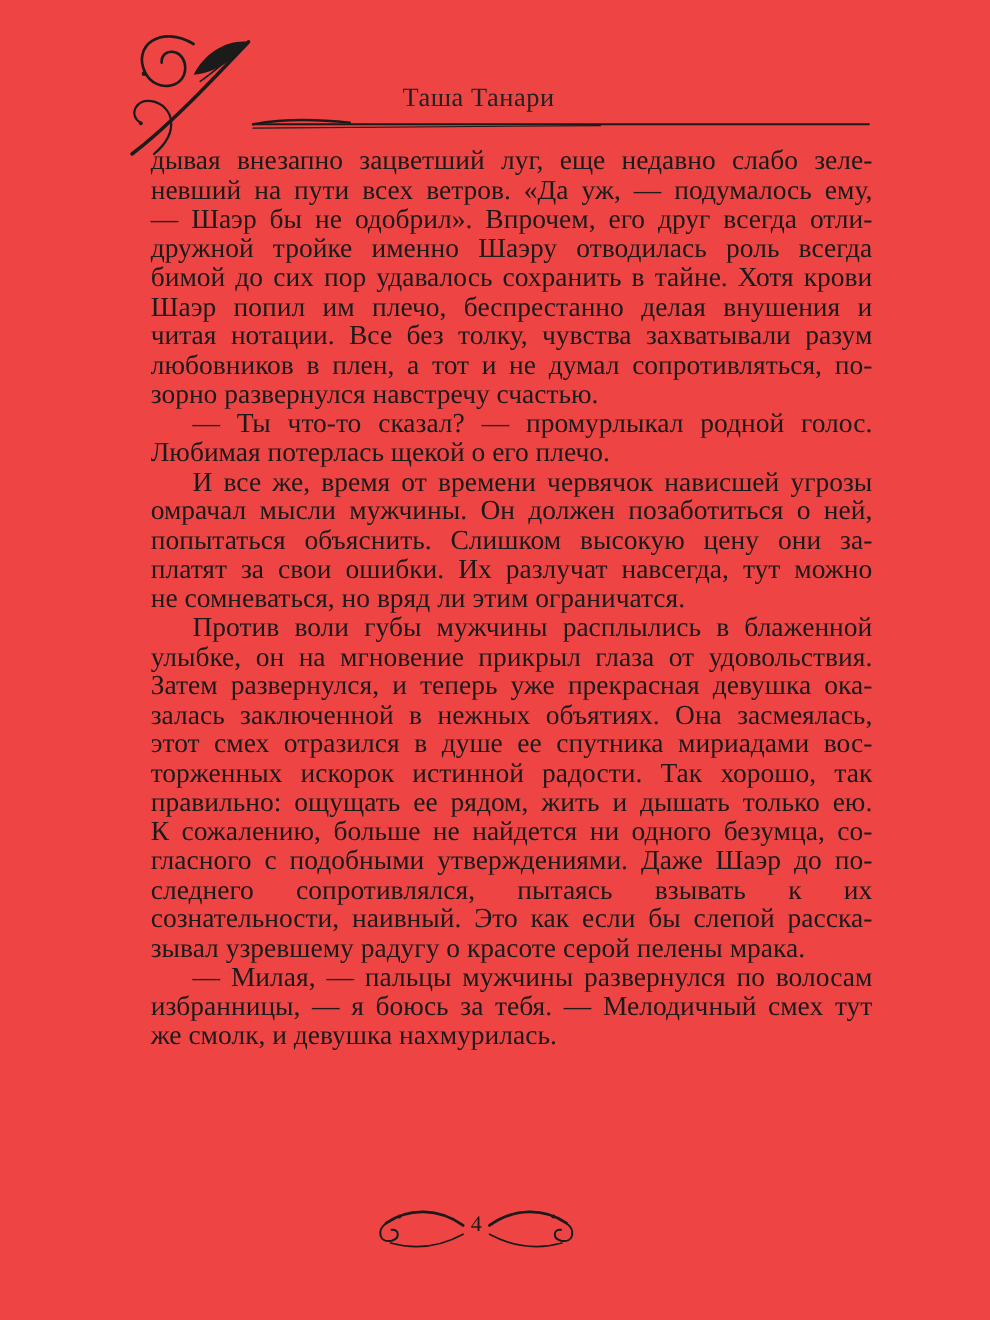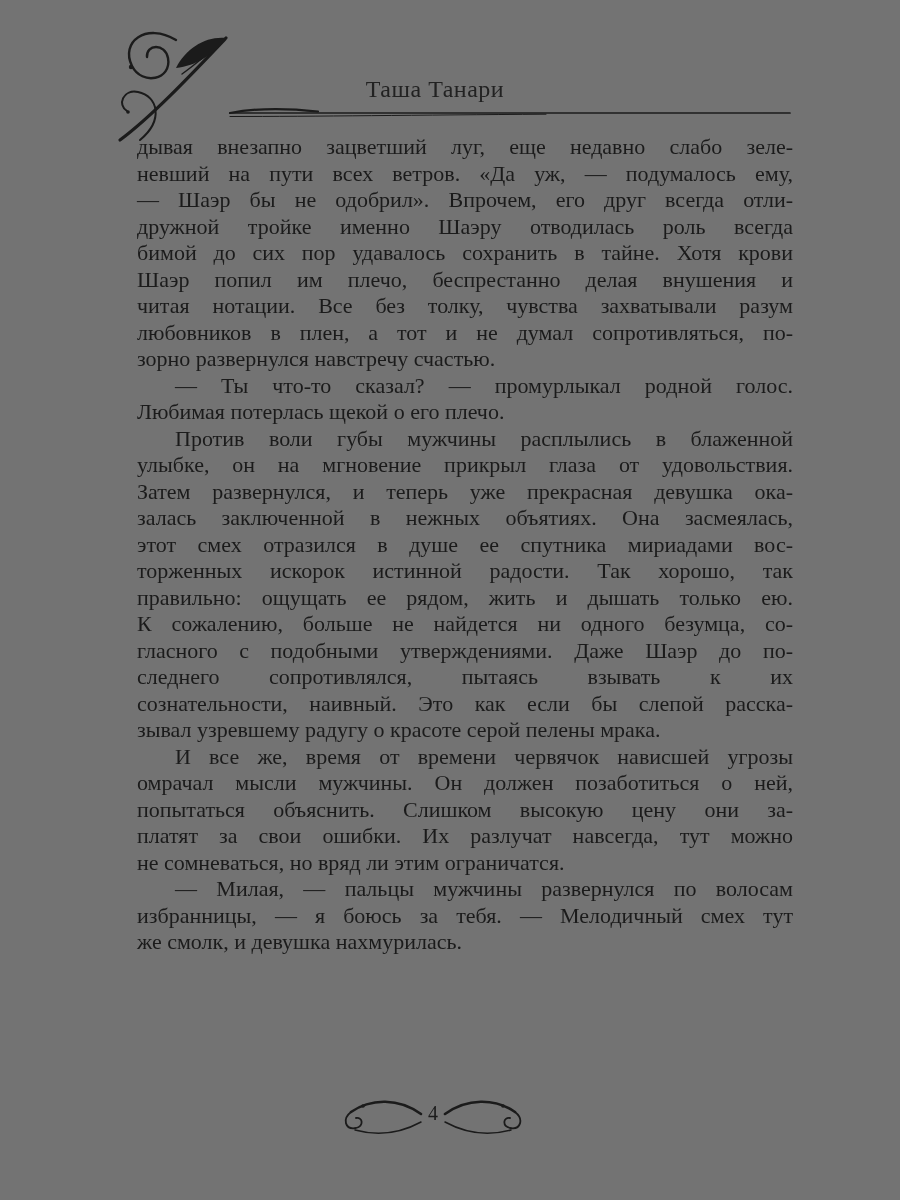--- a/index.html
+++ b/index.html
@@ -1,21 +1,21 @@
 <!DOCTYPE html>
 <html lang="ru"><head>
 <meta charset="utf-8">
 <style>
   html, body { margin: 0; padding: 0; background: #e9e9e9; }
   .page {
     position: relative;
     width: 900px;
     height: 1200px;
     margin: 0 auto;
-    background: #737373;
+    background: #ef4444;
     overflow: hidden;
     font-family: "Liberation Serif", "DejaVu Serif", serif;
     color: #1b1b1b;
   }
   .header-ornament {
     position: absolute;
     left: 112px;
     top: 20px;
     width: 122px;
     height: 124px;
@@ -35,21 +35,21 @@
     left: 226px;
     top: 102px;
     width: 570px;
     height: 20px;
   }
   .body-text {
     position: absolute;
     left: 137px;
     top: 134px;
     width: 656px;
-    font-size: 22px;
+    font-size: 25px;
     line-height: 26.5px;
   }
   .para { margin: 0; }
   .line {
     text-align: justify;
     text-align-last: justify;
     white-space: normal;
   }
   .line.last { text-align-last: left; }
   .para.indent .line.first { text-indent: 38px; }
@@ -107,39 +107,39 @@
         <div class="line">Шаэр попил им плечо, беспрестанно делая внушения и</div>
         <div class="line">читая нотации. Все без толку, чувства захватывали разум</div>
         <div class="line">любовников в плен, а тот и не думал сопротивляться, по-</div>
         <div class="line last">зорно развернулся навстречу счастью.</div>
       </div>
       <div class="para indent">
         <div class="line first">— Ты что-то сказал? — промурлыкал родной голос.</div>
         <div class="line last">Любимая потерлась щекой о его плечо.</div>
       </div>
       <div class="para indent">
+        <div class="line first">И все же, время от времени червячок нависшей угрозы</div>
+        <div class="line">омрачал мысли мужчины. Он должен позаботиться о ней,</div>
+        <div class="line">попытаться объяснить. Слишком высокую цену они за-</div>
+        <div class="line">платят за свои ошибки. Их разлучат навсегда, тут можно</div>
+        <div class="line last">не сомневаться, но вряд ли этим ограничатся.</div>
+      </div>
+      <div class="para indent">
         <div class="line first">Против воли губы мужчины расплылись в блаженной</div>
         <div class="line">улыбке, он на мгновение прикрыл глаза от удовольствия.</div>
         <div class="line">Затем развернулся, и теперь уже прекрасная девушка ока-</div>
         <div class="line">залась заключенной в нежных объятиях. Она засмеялась,</div>
         <div class="line">этот смех отразился в душе ее спутника мириадами вос-</div>
         <div class="line">торженных искорок истинной радости. Так хорошо, так</div>
         <div class="line">правильно: ощущать ее рядом, жить и дышать только ею.</div>
         <div class="line">К сожалению, больше не найдется ни одного безумца, со-</div>
         <div class="line">гласного с подобными утверждениями. Даже Шаэр до по-</div>
         <div class="line">следнего сопротивлялся, пытаясь взывать к их</div>
         <div class="line">сознательности, наивный. Это как если бы слепой расска-</div>
         <div class="line last">зывал узревшему радугу о красоте серой пелены мрака.</div>
-      </div>
-      <div class="para indent">
-        <div class="line first">И все же, время от времени червячок нависшей угрозы</div>
-        <div class="line">омрачал мысли мужчины. Он должен позаботиться о ней,</div>
-        <div class="line">попытаться объяснить. Слишком высокую цену они за-</div>
-        <div class="line">платят за свои ошибки. Их разлучат навсегда, тут можно</div>
-        <div class="line last">не сомневаться, но вряд ли этим ограничатся.</div>
       </div>
       <div class="para indent">
         <div class="line first">— Милая, — пальцы мужчины развернулся по волосам</div>
         <div class="line">избранницы, — я боюсь за тебя. — Мелодичный смех тут</div>
         <div class="line last">же смолк, и девушка нахмурилась.</div>
       </div>
     </div>
 
   <svg class="footer-ornament" viewBox="0 0 200 50">
     <g stroke="#1b1b1b" fill="none" stroke-linecap="round">

